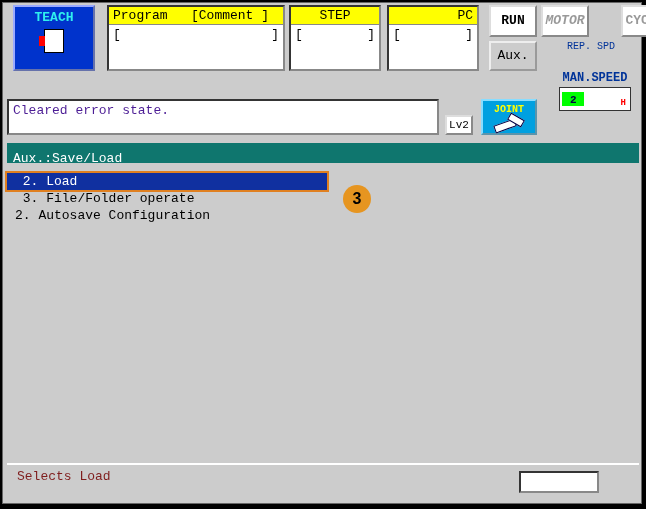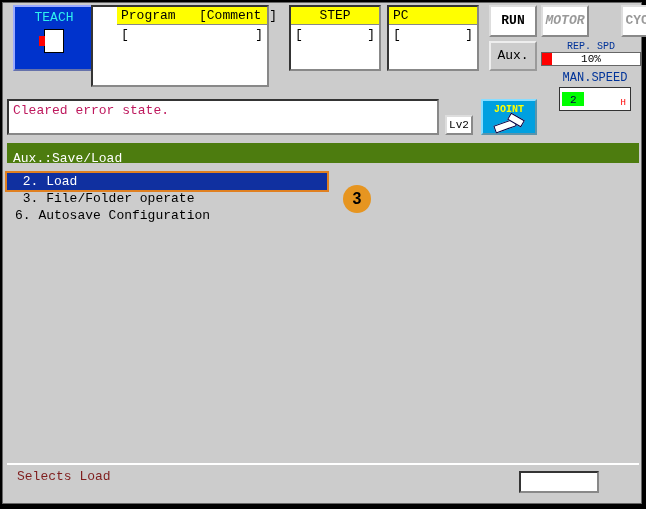--- a/index.html
+++ b/index.html
@@ -29,21 +29,21 @@
     width: 632px; height: 70px;
   }
   .teach-btn {
     position: absolute;
     left: 6px; top: 0;
     width: 82px; height: 66px;
     background: #0033cc;
     border: 2px outset #99aaff;
     color: #2fefee;
     text-align: center;
-    font-weight: normal;
+    font-weight: bold;
     padding-top: 3px;
   }
   .teach-icon {
     margin: 4px auto 0;
     width: 20px; height: 24px;
     background: #fff;
     position: relative;
     border: 1px solid #000;
   }
   .teach-icon::after{
@@ -66,21 +66,21 @@
     border-bottom: 1px solid #888;
     white-space: pre;
     font-size: 13px;
   }
   .info-box .body {
     padding: 2px 4px 2px 4px;
     height: 40px;
     font-size: 13px;
     color:#000;
   }
-  #program-box { left: 84px; width: 178px; height: 82px; padding-left: 24px;}
+  #program-box { left: 100px; width: 178px; height: 66px;}
   #step-box { left: 282px; width: 92px; height: 66px;}
   #pc-box { left: 380px; width: 92px; height: 66px;}
   .brackets { display:flex; justify-content:space-between; padding:18px 4px 0;}
   .right-btns {
     position:absolute; left: 482px; top:0; width:156px;
   }
   .sq-btn {
     position: absolute; top:0;
     width: 48px; height: 32px;
     background: #fff;
@@ -111,21 +111,21 @@
   .repspd .bar .fill{ position:absolute; left:0; top:0; height:100%; width:10%; background:#f00;}
   .repspd .bar .txt{ position:absolute; width:100%; text-align:center; font-size:11px; color:#000; line-height:12px;}
   
   .msg-row {
     position:absolute; left:4px; top:96px; width:632px; height:40px;
   }
   .msg-box {
     position:absolute; left:0; top:0;
     width:432px; height:36px;
     background:#fff; border:2px inset #888;
-    padding:2px 4px; color:#be185d;
+    padding:2px 4px; color:#4c1d95;
   }
   .lv2 {
     position:absolute; left:438px; top:16px;
     width:28px;height:20px; background:#fff; border:2px outset #ddd;
     font-size:11px; text-align:center; line-height:16px; color:#000;
   }
   .joint-btn {
     position:absolute; left:474px; top:0;
     width:56px; height:36px;
     background:#00a0e0; border:2px outset #88ddff;
@@ -135,34 +135,34 @@
   .joint-btn .arm{
     margin:1px auto 0; width:30px;height:16px; position:relative;
   }
   .joint-btn .arm::before{
     content:""; position:absolute; left:0;top:6px;width:20px;height:6px;background:#fff;border:1px solid #004; transform:rotate(-20deg);
   }
   .joint-btn .arm::after{
     content:""; position:absolute; left:14px;top:0;width:14px;height:6px;background:#fff;border:1px solid #004; transform:rotate(30deg);
   }
   .manspd {
-    position:absolute; left:540px; top:-28px; width:96px;
+    position:absolute; left:540px; top:-28px; width:96px;font-weight:bold;
   }
   .manspd .lbl{ color:#003399; font-size:12px; text-align:center;}
   .manspd .gauge{
     margin-top:2px; width:72px;height:24px; background:#fff; border:1px solid #333; position:relative; margin-left:auto;margin-right:auto;
   }
   .manspd .gauge .g1{position:absolute;left:2px;top:4px;width:22px;height:14px;background:#0f0;}
   .manspd .gauge .tick{position:absolute;right:4px;bottom:2px;font-size:9px;color:#f00;}
   .manspd .num{position:absolute;left:10px;top:6px;font-size:11px;color:#004;}
   
   .title-bar {
     position:absolute; left:4px; top:140px;
     width:632px; height:20px;
-    background:#4d7c0f;
+    background:#0f766e;
     color:#fff;
     padding:8px 6px;
   }
   .menu-area {
     position:absolute; left:4px; top:160px;
     width:632px; height:286px;
     background:#cccccc;
   }
   .menu-item {
     position:relative;
@@ -221,38 +221,34 @@
 
       <div id="step-box" class="info-box">
         <div class="hdr" style="text-align:center">STEP</div>
         <div class="body brackets">
           <span>[</span>
           <span>]</span>
         </div>
       </div>
 
       <div id="pc-box" class="info-box">
-        <div class="hdr" style="text-align:left">PC</div>
+        <div class="hdr" style="text-align:right">PC</div>
         <div class="body brackets">
           <span>[</span>
           <span>]</span>
         </div>
       </div>
 
       <div class="right-btns">
         <div id="run-btn" class="sq-btn">RUN</div>
         <div id="motor-btn" class="sq-btn dis">MOTOR</div>
         <div id="cycle-btn" class="sq-btn dis">CYCLE</div>
         <div class="aux-btn">Aux.</div>
         <div class="repspd">
           <div class="lbl">REP. SPD</div>
-          <div class="bar">
-            <div class="fill"></div>
-            <div class="txt">10%</div>
-          </div>
         </div>
       </div>
     </div>
 
     <div class="msg-row">
       <div class="msg-box">
         <span>Cleared error state.</span>
       </div>
       <div class="lv2">Lv2</div>
       <div class="joint-btn">
@@ -270,21 +266,21 @@
     </div>
 
     <div class="title-bar">
       <span>Aux.:Save/Load</span>
     </div>
 
     <div class="menu-area">
       <div style="height:10px"></div>
       <div class="menu-item selected"> 2. Load</div>
       <div class="menu-item"> 3. File/Folder operate</div>
-      <div class="menu-item">6. Autosave Configuration</div>
+      <div class="menu-item">2. Autosave Configuration</div>
     </div>
 
     <div class="annot">3</div>
 
     <div class="footer">
       <div class="help">Selects Load</div>
       <div class="inp"></div>
     </div>
 
   </div>

